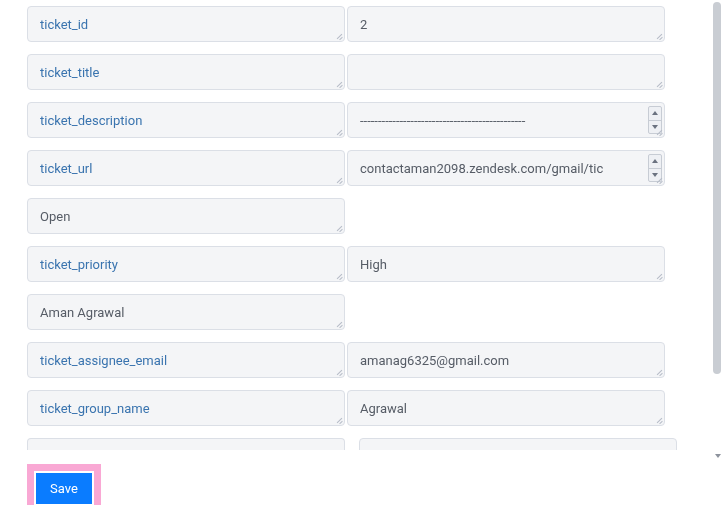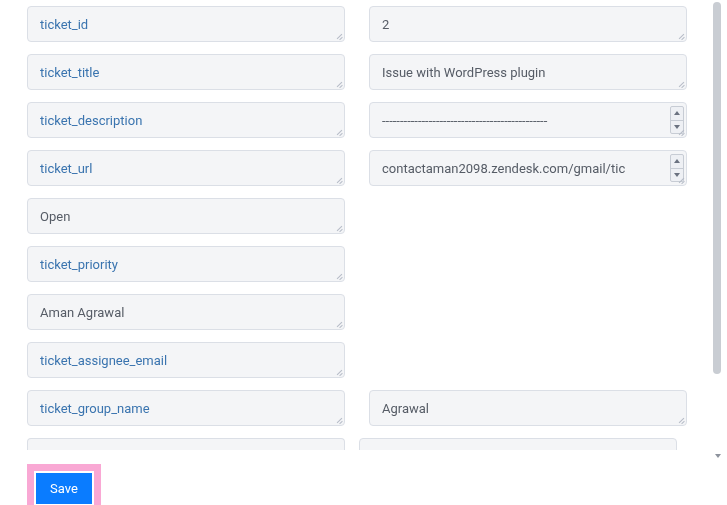--- a/index.html
+++ b/index.html
@@ -16,21 +16,21 @@
     height: 462px;
     overflow: hidden;
     position: relative;
   }
   .content {
     width: 695px;
     padding: 0 0 0 0;
   }
   .row {
     display: flex;
-    gap: 24px;
+    gap: 2px;
     padding: 6px 0;
     margin-left: 27px;
   }
   .field, .val {
     position: relative;
     background: #f4f5f7;
     border: 1px solid #dbdfe6;
     border-radius: 4px;
     height: 36px;
     display: flex;
@@ -169,21 +169,20 @@
           <span>2</span>
           <span class="resize-grip"></span>
         </div>
       </div>
       <div class="row">
         <div class="field">
           <span>ticket_title</span>
           <span class="resize-grip"></span>
         </div>
         <div class="val">
-          <span>Issue with WordPress plugin</span>
           <span class="resize-grip"></span>
         </div>
       </div>
       <div class="row">
         <div class="field">
           <span>ticket_description</span>
           <span class="resize-grip"></span>
         </div>
         <div class="val">
           <span>----------------------------------------------</span>
@@ -228,30 +227,38 @@
         <div class="val">
           <span>Open</span>
           <span class="resize-grip"></span>
         </div>
       </div>
       <div class="row">
         <div class="field">
           <span>ticket_priority</span>
           <span class="resize-grip"></span>
         </div>
+        <div class="val">
+          <span>High</span>
+          <span class="resize-grip"></span>
+        </div>
       </div>
       <div class="row">
         <div class="val">
           <span>Aman Agrawal</span>
           <span class="resize-grip"></span>
         </div>
       </div>
       <div class="row">
         <div class="field">
           <span>ticket_assignee_email</span>
+          <span class="resize-grip"></span>
+        </div>
+        <div class="val">
+          <span>amanag6325@gmail.com</span>
           <span class="resize-grip"></span>
         </div>
       </div>
       <div class="row">
         <div class="field">
           <span>ticket_group_name</span>
           <span class="resize-grip"></span>
         </div>
         <div class="val">
           <span>Agrawal</span>

